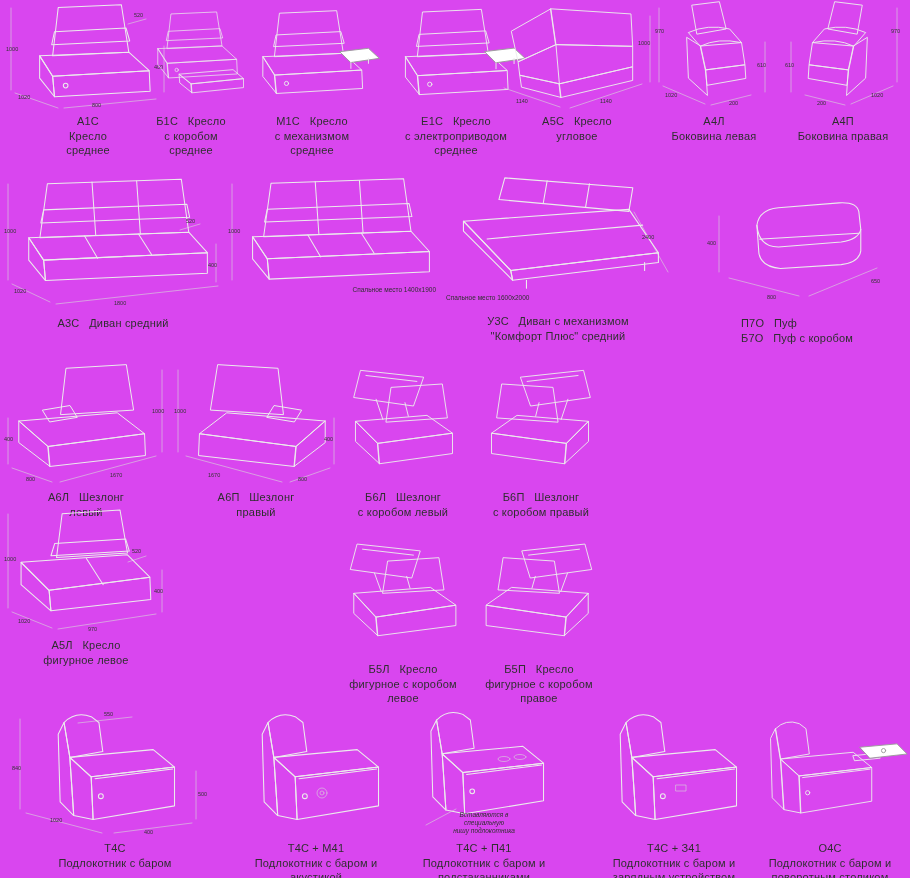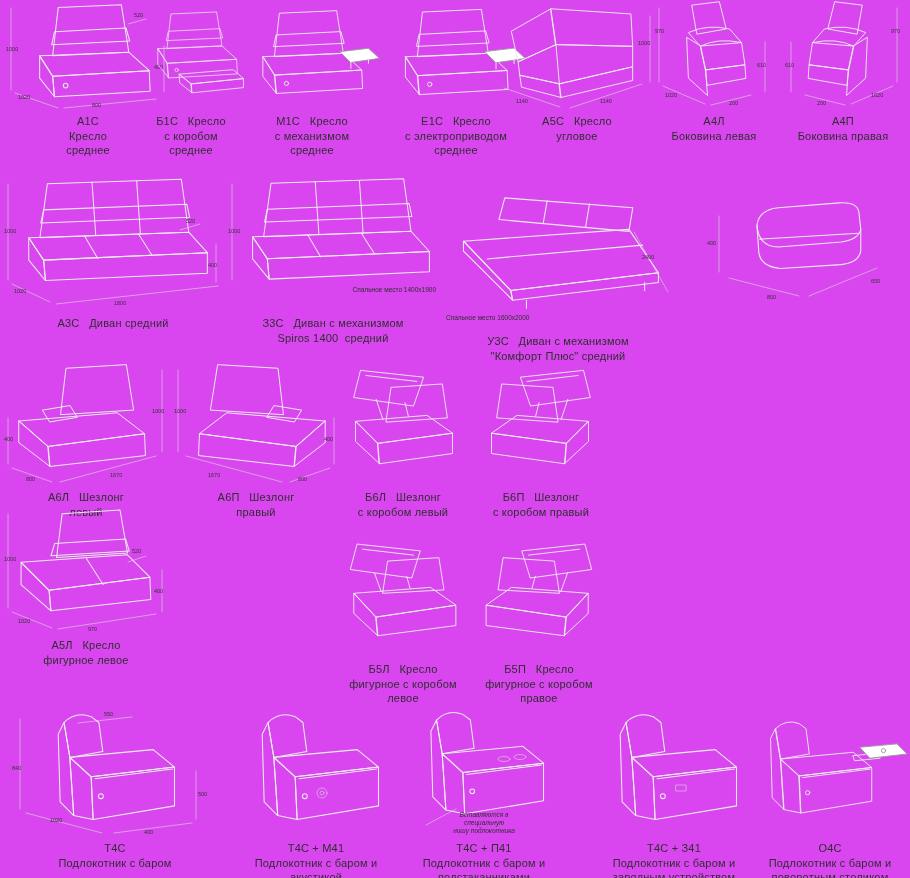--- a/index.html
+++ b/index.html
@@ -244,45 +244,45 @@
     <div class="label">А3С   Диван средний</div>
   </div>
 
   <div class="cell" style="left:226px;top:170px;width:214px">
     <svg width="214" height="142" viewBox="0 0 214 142">
       <line class="dimline" x1="6" y1="14" x2="6" y2="110"></line>
       <use href="#s-sofa" x="10" y="4" width="198" height="120"></use>
     </svg>
     <span class="dim" style="left:2px;top:58px">1000</span>
     <div class="note note-right" style="right:4px;top:116px">Спальное место 1400х1900</div>
-    <div class="label">З3С   Диван с механизмом
-Spiros 1400  средний</div>
-  </div>
-
-  <div class="cell" style="left:444px;top:188px;width:228px">
+  </div>
+
+  <div class="cell" style="left:444px;top:168px;width:228px">
     <svg width="228" height="142" viewBox="0 0 228 142">
       <line class="dimline" x1="190" y1="44" x2="224" y2="104"></line>
       <use href="#s-sofabed" x="2" y="2" width="220" height="128"></use>
     </svg>
     <span class="dim" style="left:198px;top:66px">2400</span>
     <div class="note" style="left:2px;top:126px">Спальное место 1600х2000</div>
     <div class="label">У3С   Диван с механизмом
 "Комфорт Плюс" средний</div>
   </div>
 
   <div class="cell" style="left:695px;top:170px;width:212px">
     <svg width="212" height="142" viewBox="0 0 212 142">
       <line class="dimline" x1="24" y1="46" x2="24" y2="102"></line>
       <line class="dimline" x1="34" y1="108" x2="104" y2="126"></line>
       <line class="dimline" x1="114" y1="126" x2="182" y2="98"></line>
       <use href="#s-puf" x="30" y="26" width="152" height="98"></use>
     </svg>
     <span class="dim" style="left:12px;top:70px">400</span>
     <span class="dim" style="left:72px;top:124px">800</span>
     <span class="dim" style="left:176px;top:108px">650</span>
+    <div class="label label-left">П7О   Пуф
+Б7О   Пуф с коробом</div>
   </div>
 
   <div class="cell" style="left:4px;top:360px;width:164px">
     <svg width="164" height="126" viewBox="0 0 164 126">
       <line class="dimline" x1="4" y1="58" x2="4" y2="104"></line>
       <line class="dimline" x1="158" y1="10" x2="158" y2="92"></line>
       <line class="dimline" x1="8" y1="108" x2="48" y2="122"></line>
       <line class="dimline" x1="56" y1="122" x2="152" y2="96"></line>
       <use href="#s-chaise" x="6" y="2" width="150" height="118"></use>
     </svg>

